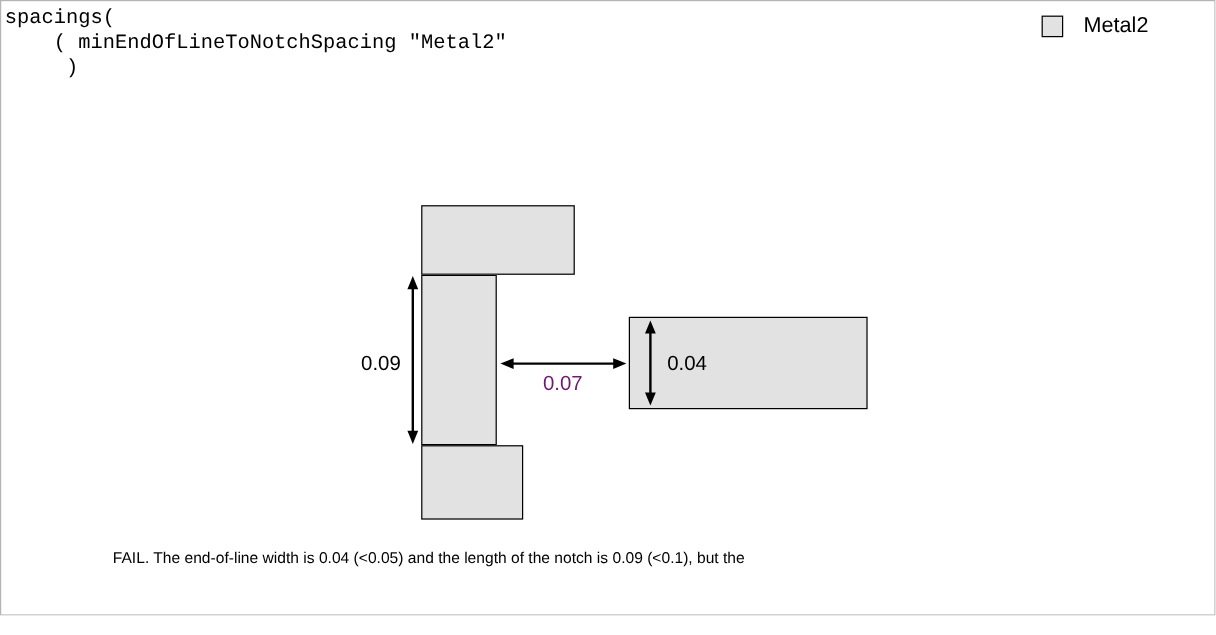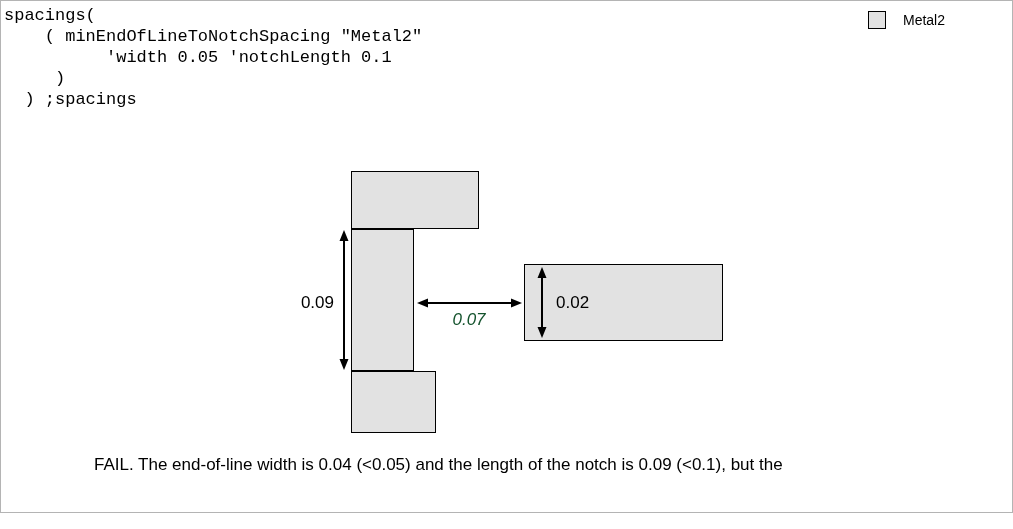--- a/index.html
+++ b/index.html
@@ -31,59 +31,57 @@
     align-items: center;
     gap: 17px;
   }
   .swatch {
     width: 18px;
     height: 18px;
     background: #e2e2e2;
     border: 1px solid #000000;
     box-sizing: border-box;
   }
-  .legend-label { font-size: 14px; }
+  .legend-label { font-size: 18px; }
   .metal {
     position: absolute;
     background: #e2e2e2;
     border: 1px solid #000000;
     box-sizing: border-box;
   }
   .arrows {
     position: absolute;
     left: 0;
     top: 0;
     pointer-events: none;
   }
   .dim-label {
     position: absolute;
     font-size: 17px;
     line-height: 20px;
   }
-  .red { color: #14532d; font-style: italic; }
+  .red { color: #701a75; }
   .caption {
     position: absolute;
     left: 93px;
     top: 452px;
-    font-size: 17px;
+    font-size: 13px;
     line-height: 23px;
     white-space: nowrap;
   }
 </style>
 </head>
 <body>
 
 <div class="page">
 
   <div class="code">
     <div class="code-line">spacings(</div>
     <div class="code-line">    ( minEndOfLineToNotchSpacing "Metal2"</div>
-    <div class="code-line">          'width 0.05 'notchLength 0.1</div>
     <div class="code-line">     )</div>
-    <div class="code-line">  ) ;spacings</div>
   </div>
 
   <div class="legend">
     <span class="swatch"></span>
     <span class="legend-label">Metal2</span>
   </div>
 
   <div class="metal" style="left:350px; top:170px; width:128px; height:58px;"></div>
   <div class="metal" style="left:350px; top:228px; width:63px; height:142px;"></div>
   <div class="metal" style="left:350px; top:370px; width:85px; height:62px;"></div>
@@ -106,19 +104,19 @@
 
     <g stroke="#000000" fill="#000000">
       <line x1="541" y1="275" x2="541" y2="328" stroke-width="2"></line>
       <polygon points="541,266 536.5,277 545.5,277" stroke="none"></polygon>
       <polygon points="541,337 536.5,326 545.5,326" stroke="none"></polygon>
     </g>
   </svg>
 
   <div class="dim-label" style="left:283px; top:292px; width:50px; text-align:right;">0.09</div>
   <div class="dim-label red" style="left:440px; top:309px; width:56px; text-align:center;">0.07</div>
-  <div class="dim-label" style="left:555px; top:292px;">0.02</div>
+  <div class="dim-label" style="left:555px; top:292px;">0.04</div>
 
   <div class="caption">
     <div>FAIL. The end-of-line width is 0.04 (&lt;0.05) and the length of the notch is 0.09 (&lt;0.1), but the</div>
   </div>
 
 </div>
 
 </body></html>

